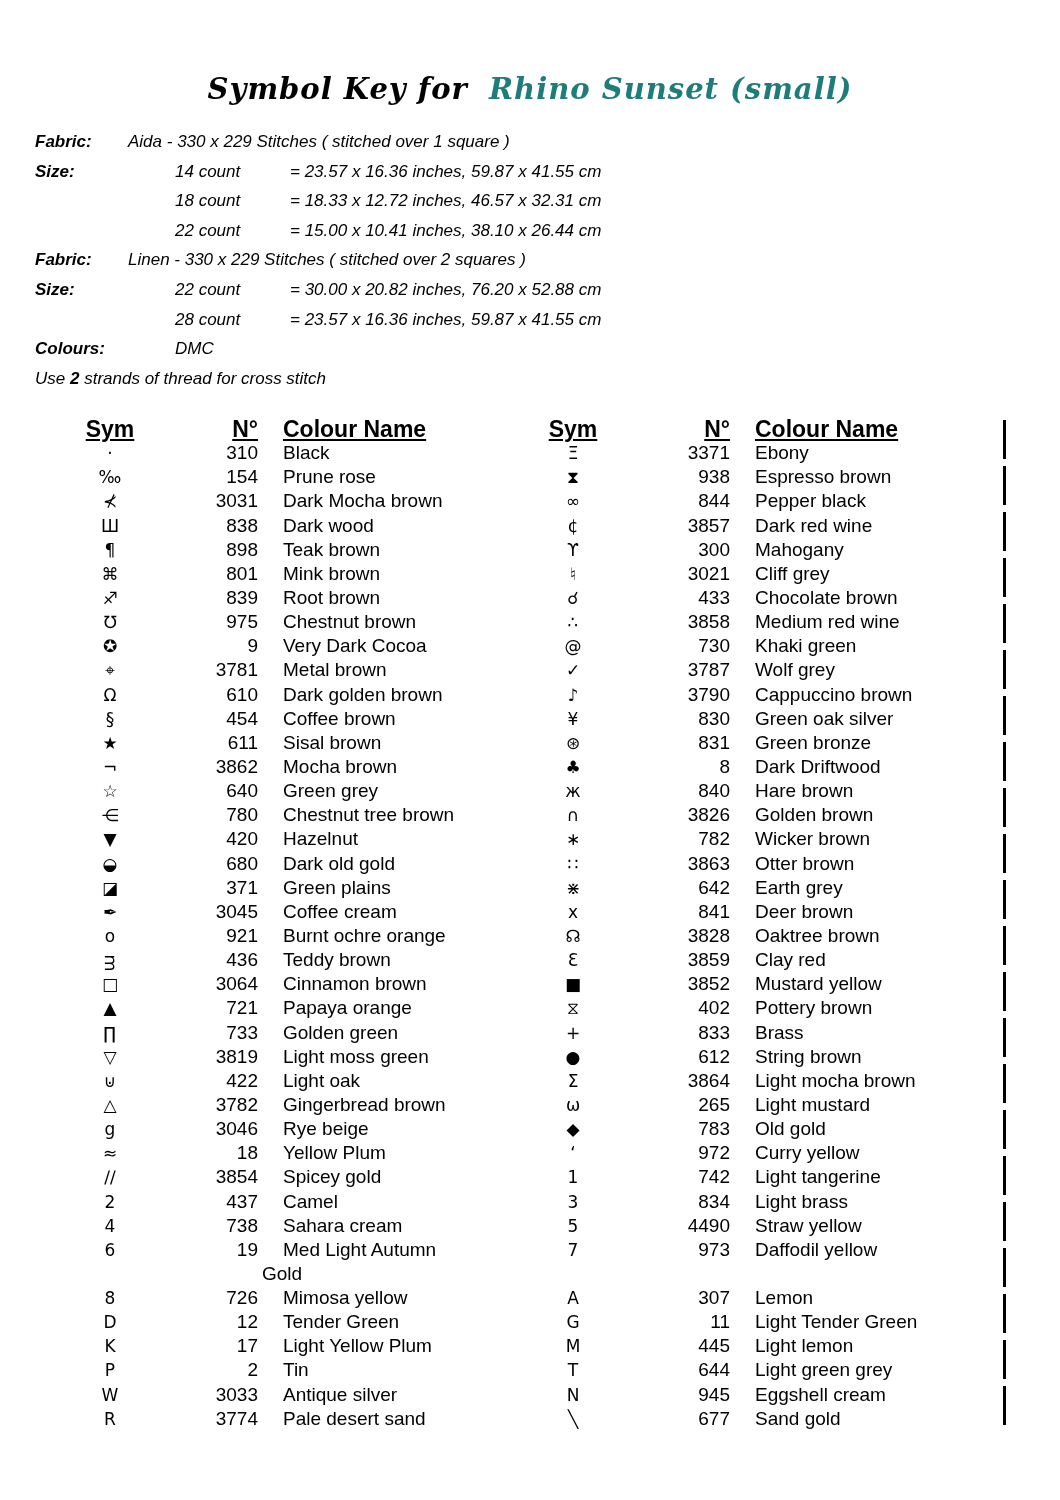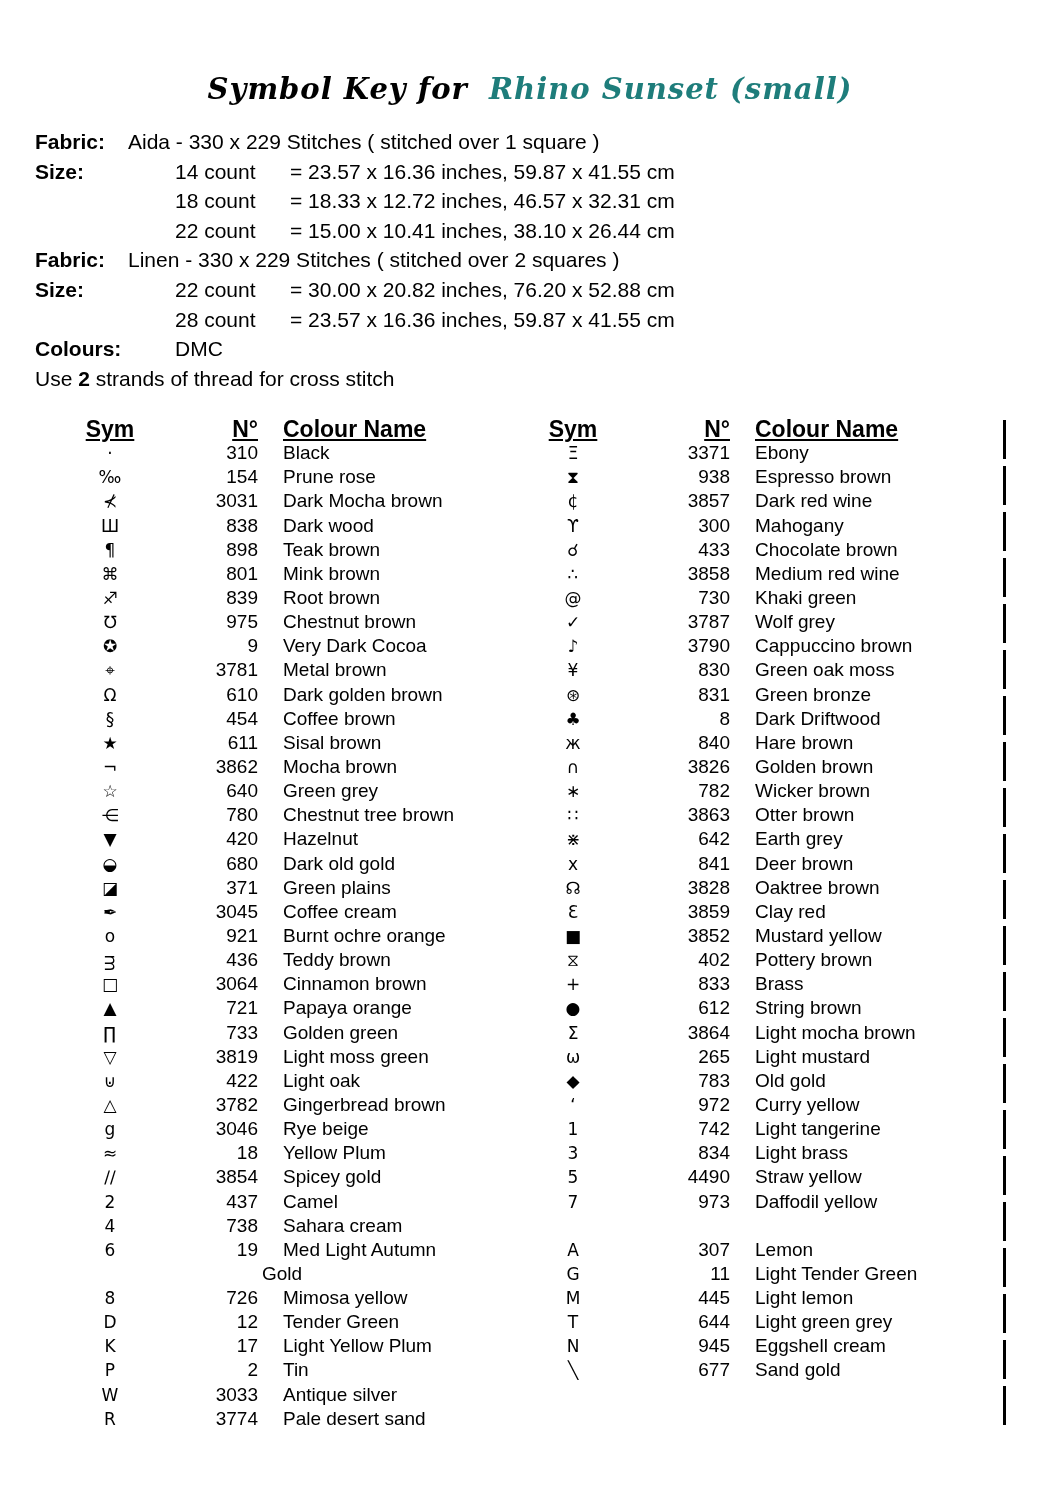--- a/index.html
+++ b/index.html
@@ -9,21 +9,21 @@
   }
   
   .title{
     position:absolute;top:74px;left:0;width:100%;text-align:center;
     font-family:"DejaVu Serif","Liberation Serif",serif;
     font-style:italic;font-weight:bold;font-size:29px;line-height:1.1;
     letter-spacing:1px;white-space:nowrap;
   }
   .title .accent{color:#1e7d7b;padding-left:10px;}
   
-  .info{position:absolute;left:35px;top:127px;font-size:21px;line-height:29.6px;}
+  .info{position:absolute;left:35px;top:127px;font-size:17px;line-height:29.6px;font-style:italic;}
   .info-line{white-space:nowrap;}
   .info-label{font-weight:bold;display:inline-block;}
   .line-fabric .info-label{width:93px;}
   .line-size .info-label{width:140px;}
   .info-count{display:inline-block;width:115px;}
   .strands-line{white-space:nowrap;}
   .strands-line .b{font-weight:bold;}
   
   .key-col{position:absolute;top:417px;font-size:19px;line-height:24.15px;white-space:nowrap;}
   .key-col.left{left:85px;}
@@ -223,42 +223,48 @@
       <span class="k-sym">Sym</span><span class="k-num">N°</span><span class="k-name">Colour Name</span>
     </div>
     <div>
         <div class="key-row">
     <span class="k-sym">Ξ</span><span class="k-num">3371</span><span class="k-name">Ebony</span>
   </div>
         <div class="key-row">
     <span class="k-sym">⧗</span><span class="k-num">938</span><span class="k-name">Espresso brown</span>
   </div>
         <div class="key-row">
+    <span class="k-sym">∞</span><span class="k-num">844</span><span class="k-name">Pepper black</span>
+  </div>
+        <div class="key-row">
     <span class="k-sym">¢</span><span class="k-num">3857</span><span class="k-name">Dark red wine</span>
   </div>
         <div class="key-row">
     <span class="k-sym">ϒ</span><span class="k-num">300</span><span class="k-name">Mahogany</span>
   </div>
         <div class="key-row">
+    <span class="k-sym">♮</span><span class="k-num">3021</span><span class="k-name">Cliff grey</span>
+  </div>
+        <div class="key-row">
     <span class="k-sym">☌</span><span class="k-num">433</span><span class="k-name">Chocolate brown</span>
   </div>
         <div class="key-row">
     <span class="k-sym">∴</span><span class="k-num">3858</span><span class="k-name">Medium red wine</span>
   </div>
         <div class="key-row">
     <span class="k-sym">@</span><span class="k-num">730</span><span class="k-name">Khaki green</span>
   </div>
         <div class="key-row">
     <span class="k-sym">✓</span><span class="k-num">3787</span><span class="k-name">Wolf grey</span>
   </div>
         <div class="key-row">
     <span class="k-sym">♪</span><span class="k-num">3790</span><span class="k-name">Cappuccino brown</span>
   </div>
         <div class="key-row">
-    <span class="k-sym">¥</span><span class="k-num">830</span><span class="k-name">Green oak moss</span>
+    <span class="k-sym">¥</span><span class="k-num">830</span><span class="k-name">Green oak silver</span>
   </div>
         <div class="key-row">
     <span class="k-sym">⊛</span><span class="k-num">831</span><span class="k-name">Green bronze</span>
   </div>
         <div class="key-row">
     <span class="k-sym">♣</span><span class="k-num">8</span><span class="k-name">Dark Driftwood</span>
   </div>
         <div class="key-row">
     <span class="k-sym">ж</span><span class="k-num">840</span><span class="k-name">Hare brown</span>
   </div>

